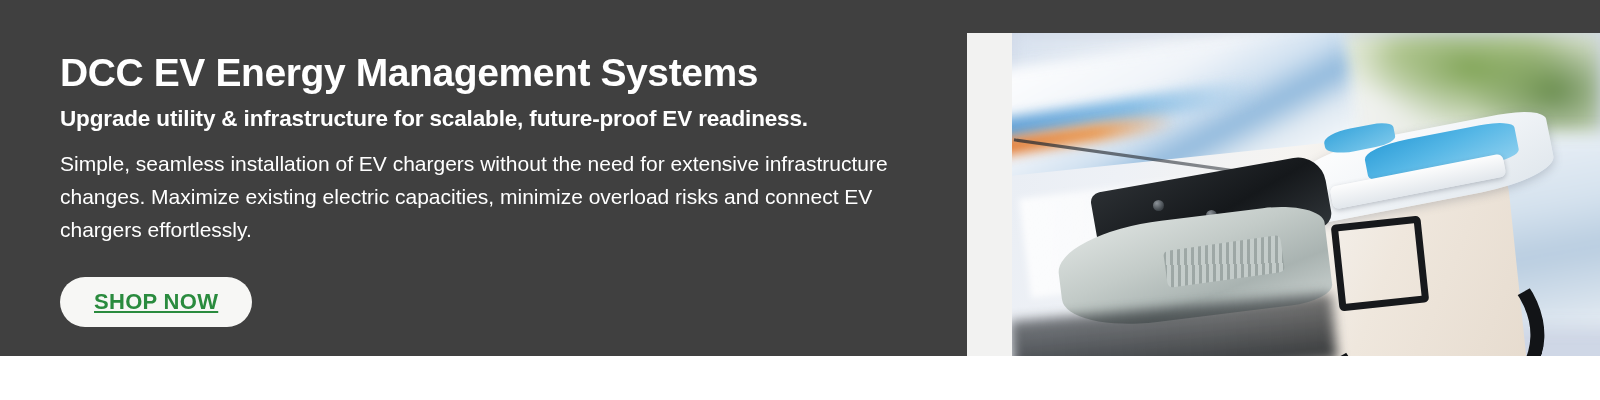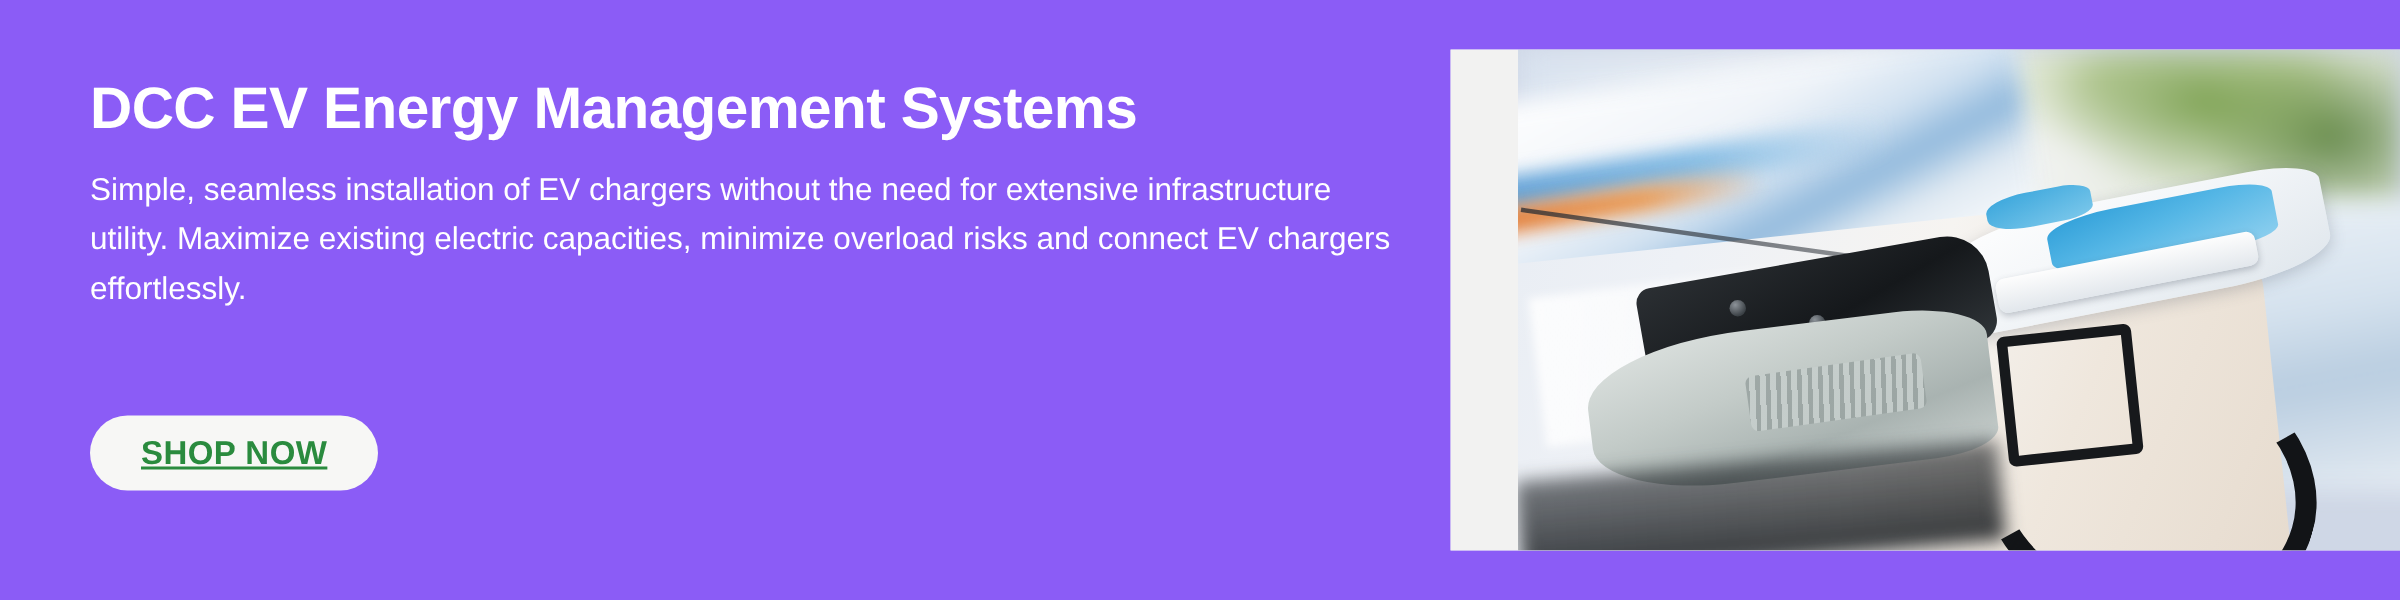--- a/index.html
+++ b/index.html
@@ -3,22 +3,22 @@
 <meta charset="utf-8">
 <style>
   html, body {
     margin: 0;
     padding: 0;
     background: #ffffff;
   }
   .banner {
     position: relative;
     width: 1600px;
-    height: 400px;
-    background: #8b5cf6;
+    height: 356px;
+    background: #404040;
     overflow: hidden;
     font-family: "Liberation Sans", sans-serif;
   }
 
   
   .copy {
     position: absolute;
     left: 60px;
     top: 50px;
     width: 880px;
@@ -255,21 +255,22 @@
     transform: rotate(-5deg);
   }
 </style>
 </head>
 <body>
 
 <div class="banner">
 
   <div class="copy">
     <h1 class="headline">DCC EV Energy Management Systems</h1>
-    <p class="body-copy">Simple, seamless installation of EV chargers without the need for extensive infrastructure utility. Maximize existing electric capacities, minimize overload risks and connect EV chargers effortlessly.</p>
+    <p class="subhead">Upgrade utility &amp; infrastructure for scalable, future-proof EV readiness.</p>
+    <p class="body-copy">Simple, seamless installation of EV chargers without the need for extensive infrastructure changes. Maximize existing electric capacities, minimize overload risks and connect EV chargers effortlessly.</p>
   </div>
 
   <button class="cta">SHOP NOW</button>
 
   <div class="media">
     <div class="media-pad"></div>
     <div class="photo">
       <div class="bg-sky"></div>
       <div class="bg-vehicle"></div>
       <div class="bg-stripe-blue"></div>

